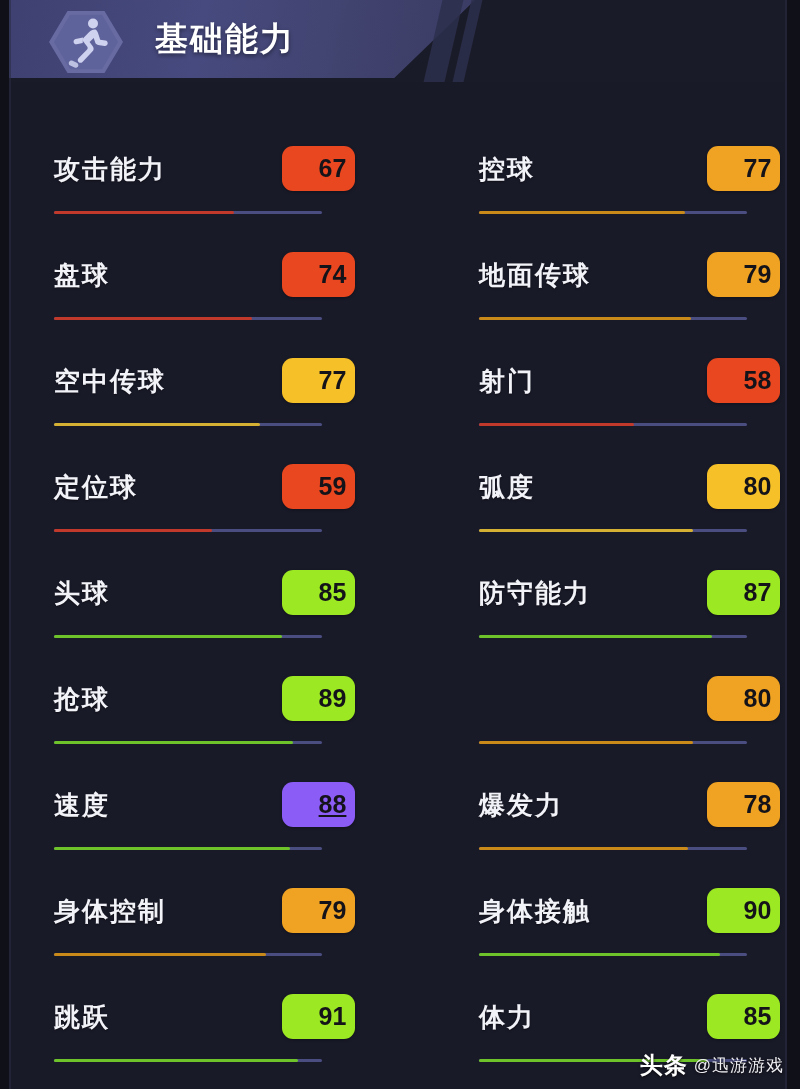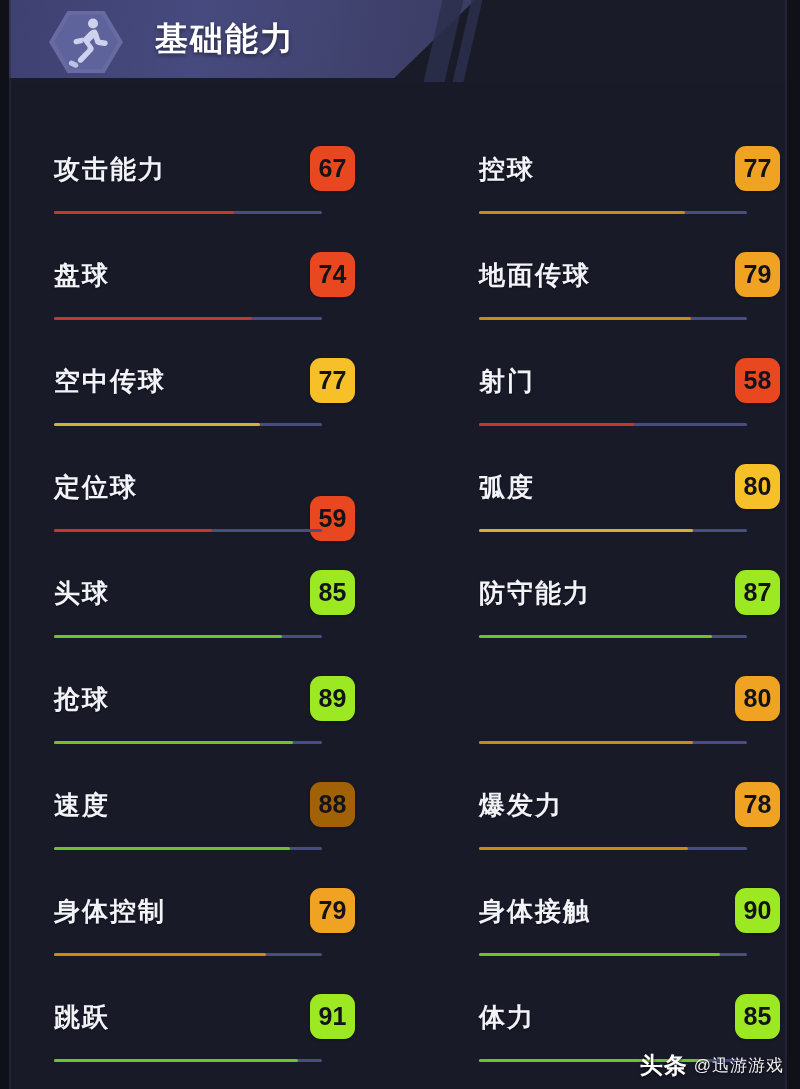--- a/index.html
+++ b/index.html
@@ -153,20 +153,21 @@
     height: 45px;
     border-radius: 11px;
     display: flex;
     align-items: center;
     justify-content: center;
     font-size: 25px;
     font-weight: 700;
     color: #15131a;
     letter-spacing: 0px;
     box-shadow: 0 1px 3px rgba(0,0,0,.35);
+    padding-left: 28px;
   }
   .bar-track {
     position: absolute;
     left: 10px;
     top: 77px;
     width: 268px;
     height: 3px;
     background: #4a4d80;
     border-radius: 2px;
   }
@@ -252,42 +253,42 @@
         </div>
         <div class="row">
           <div class="stat-label">空中传球</div>
           <div class="stat-badge" style="background: rgb(246, 192, 40); color: rgb(21, 19, 26);">77</div>
           <div class="bar-track" style="background: rgb(74, 77, 128);">
             <div class="bar-fill" style="width: 77%; background: rgb(212, 176, 51);"></div>
           </div>
         </div>
         <div class="row">
           <div class="stat-label">定位球</div>
-          <div class="stat-badge" style="background: rgb(232, 71, 31); color: rgb(21, 19, 26); margin-top: 32px;">59</div>
+          <div class="stat-badge" style="background: rgb(232, 71, 31); color: rgb(21, 19, 26);">59</div>
           <div class="bar-track" style="background: rgb(74, 77, 128);">
             <div class="bar-fill" style="width: 59%; background: rgb(192, 57, 43);"></div>
           </div>
         </div>
         <div class="row">
           <div class="stat-label">头球</div>
           <div class="stat-badge" style="background: rgb(156, 232, 34); color: rgb(21, 19, 26);">85</div>
           <div class="bar-track" style="background: rgb(74, 77, 128);">
             <div class="bar-fill" style="width: 85%; background: rgb(111, 195, 42);"></div>
           </div>
         </div>
         <div class="row">
           <div class="stat-label">抢球</div>
           <div class="stat-badge" style="background: rgb(156, 232, 34); color: rgb(21, 19, 26);">89</div>
           <div class="bar-track" style="background: rgb(74, 77, 128);">
             <div class="bar-fill" style="width: 89%; background: rgb(111, 195, 42);"></div>
           </div>
         </div>
         <div class="row">
           <div class="stat-label">速度</div>
-          <div class="stat-badge" style="background: #a16207; color: rgb(21, 19, 26);">88</div>
+          <div class="stat-badge" style="background: #8b5cf6; color: rgb(21, 19, 26); text-decoration: underline;">88</div>
           <div class="bar-track" style="background: rgb(74, 77, 128);">
             <div class="bar-fill" style="width: 88%; background: rgb(111, 195, 42);"></div>
           </div>
         </div>
         <div class="row">
           <div class="stat-label">身体控制</div>
           <div class="stat-badge" style="background: rgb(240, 163, 34); color: rgb(21, 19, 26);">79</div>
           <div class="bar-track" style="background: rgb(74, 77, 128);">
             <div class="bar-fill" style="width: 79%; background: rgb(201, 138, 26);"></div>
           </div>

